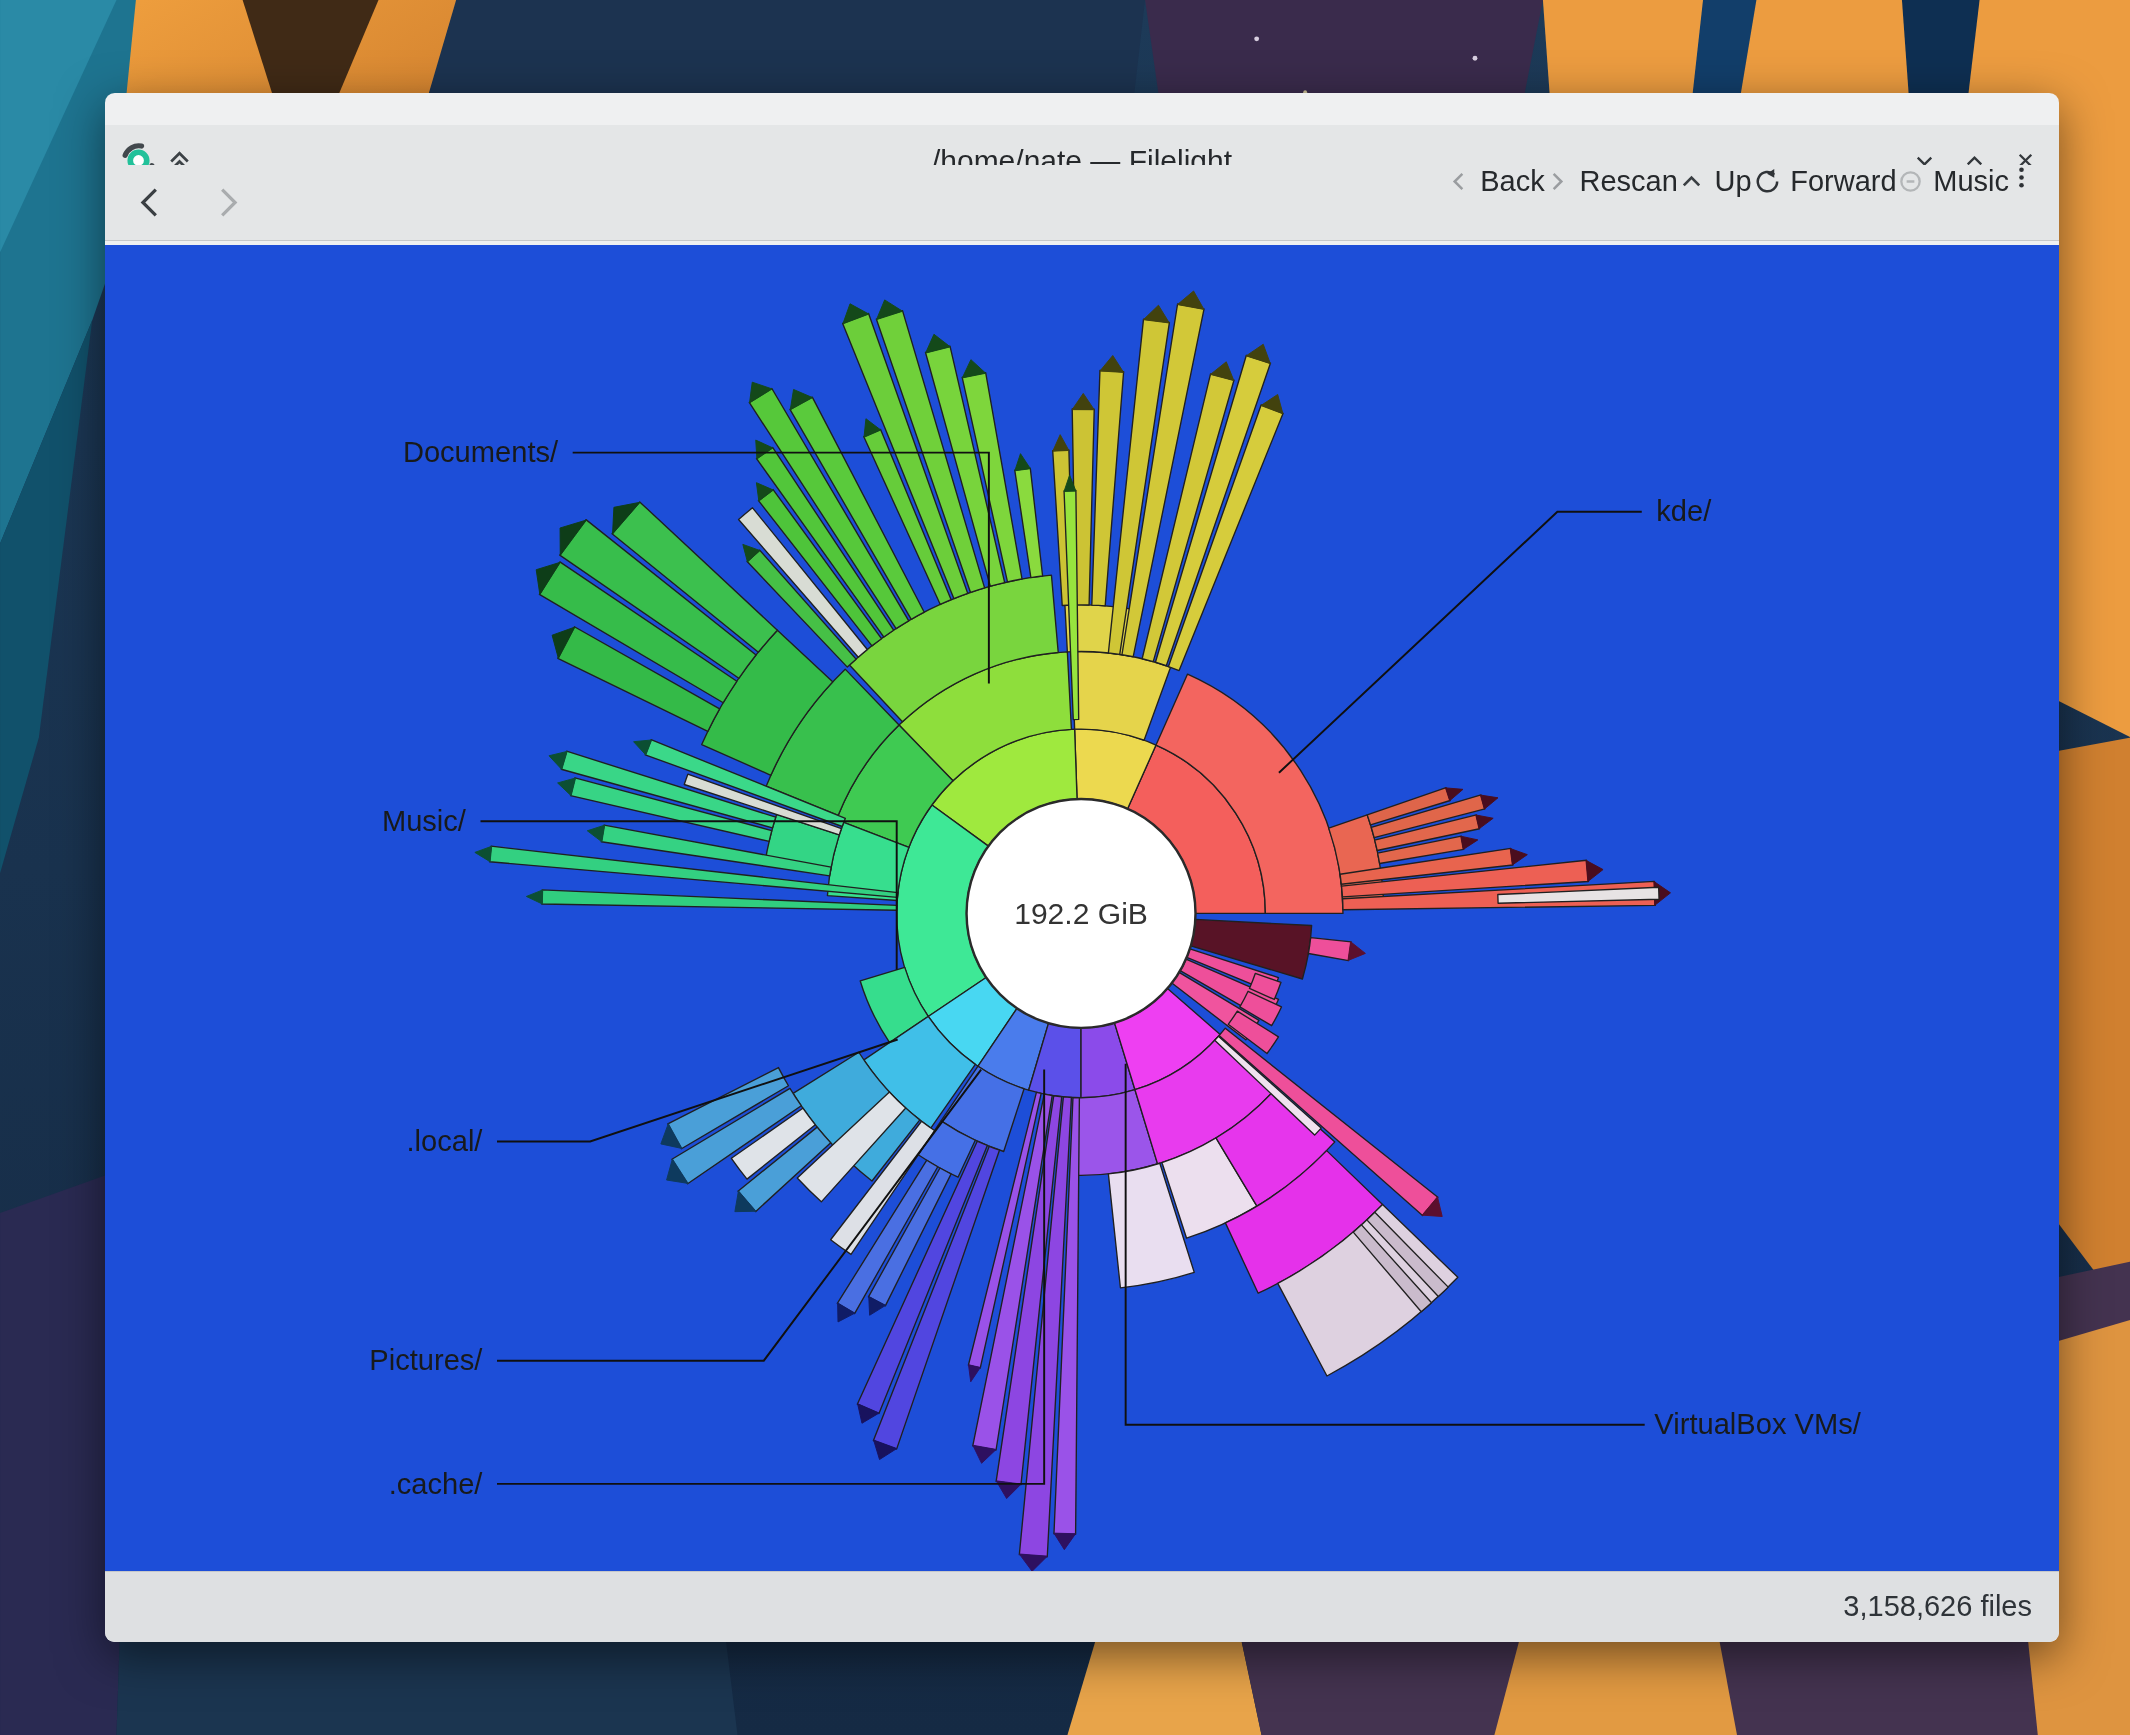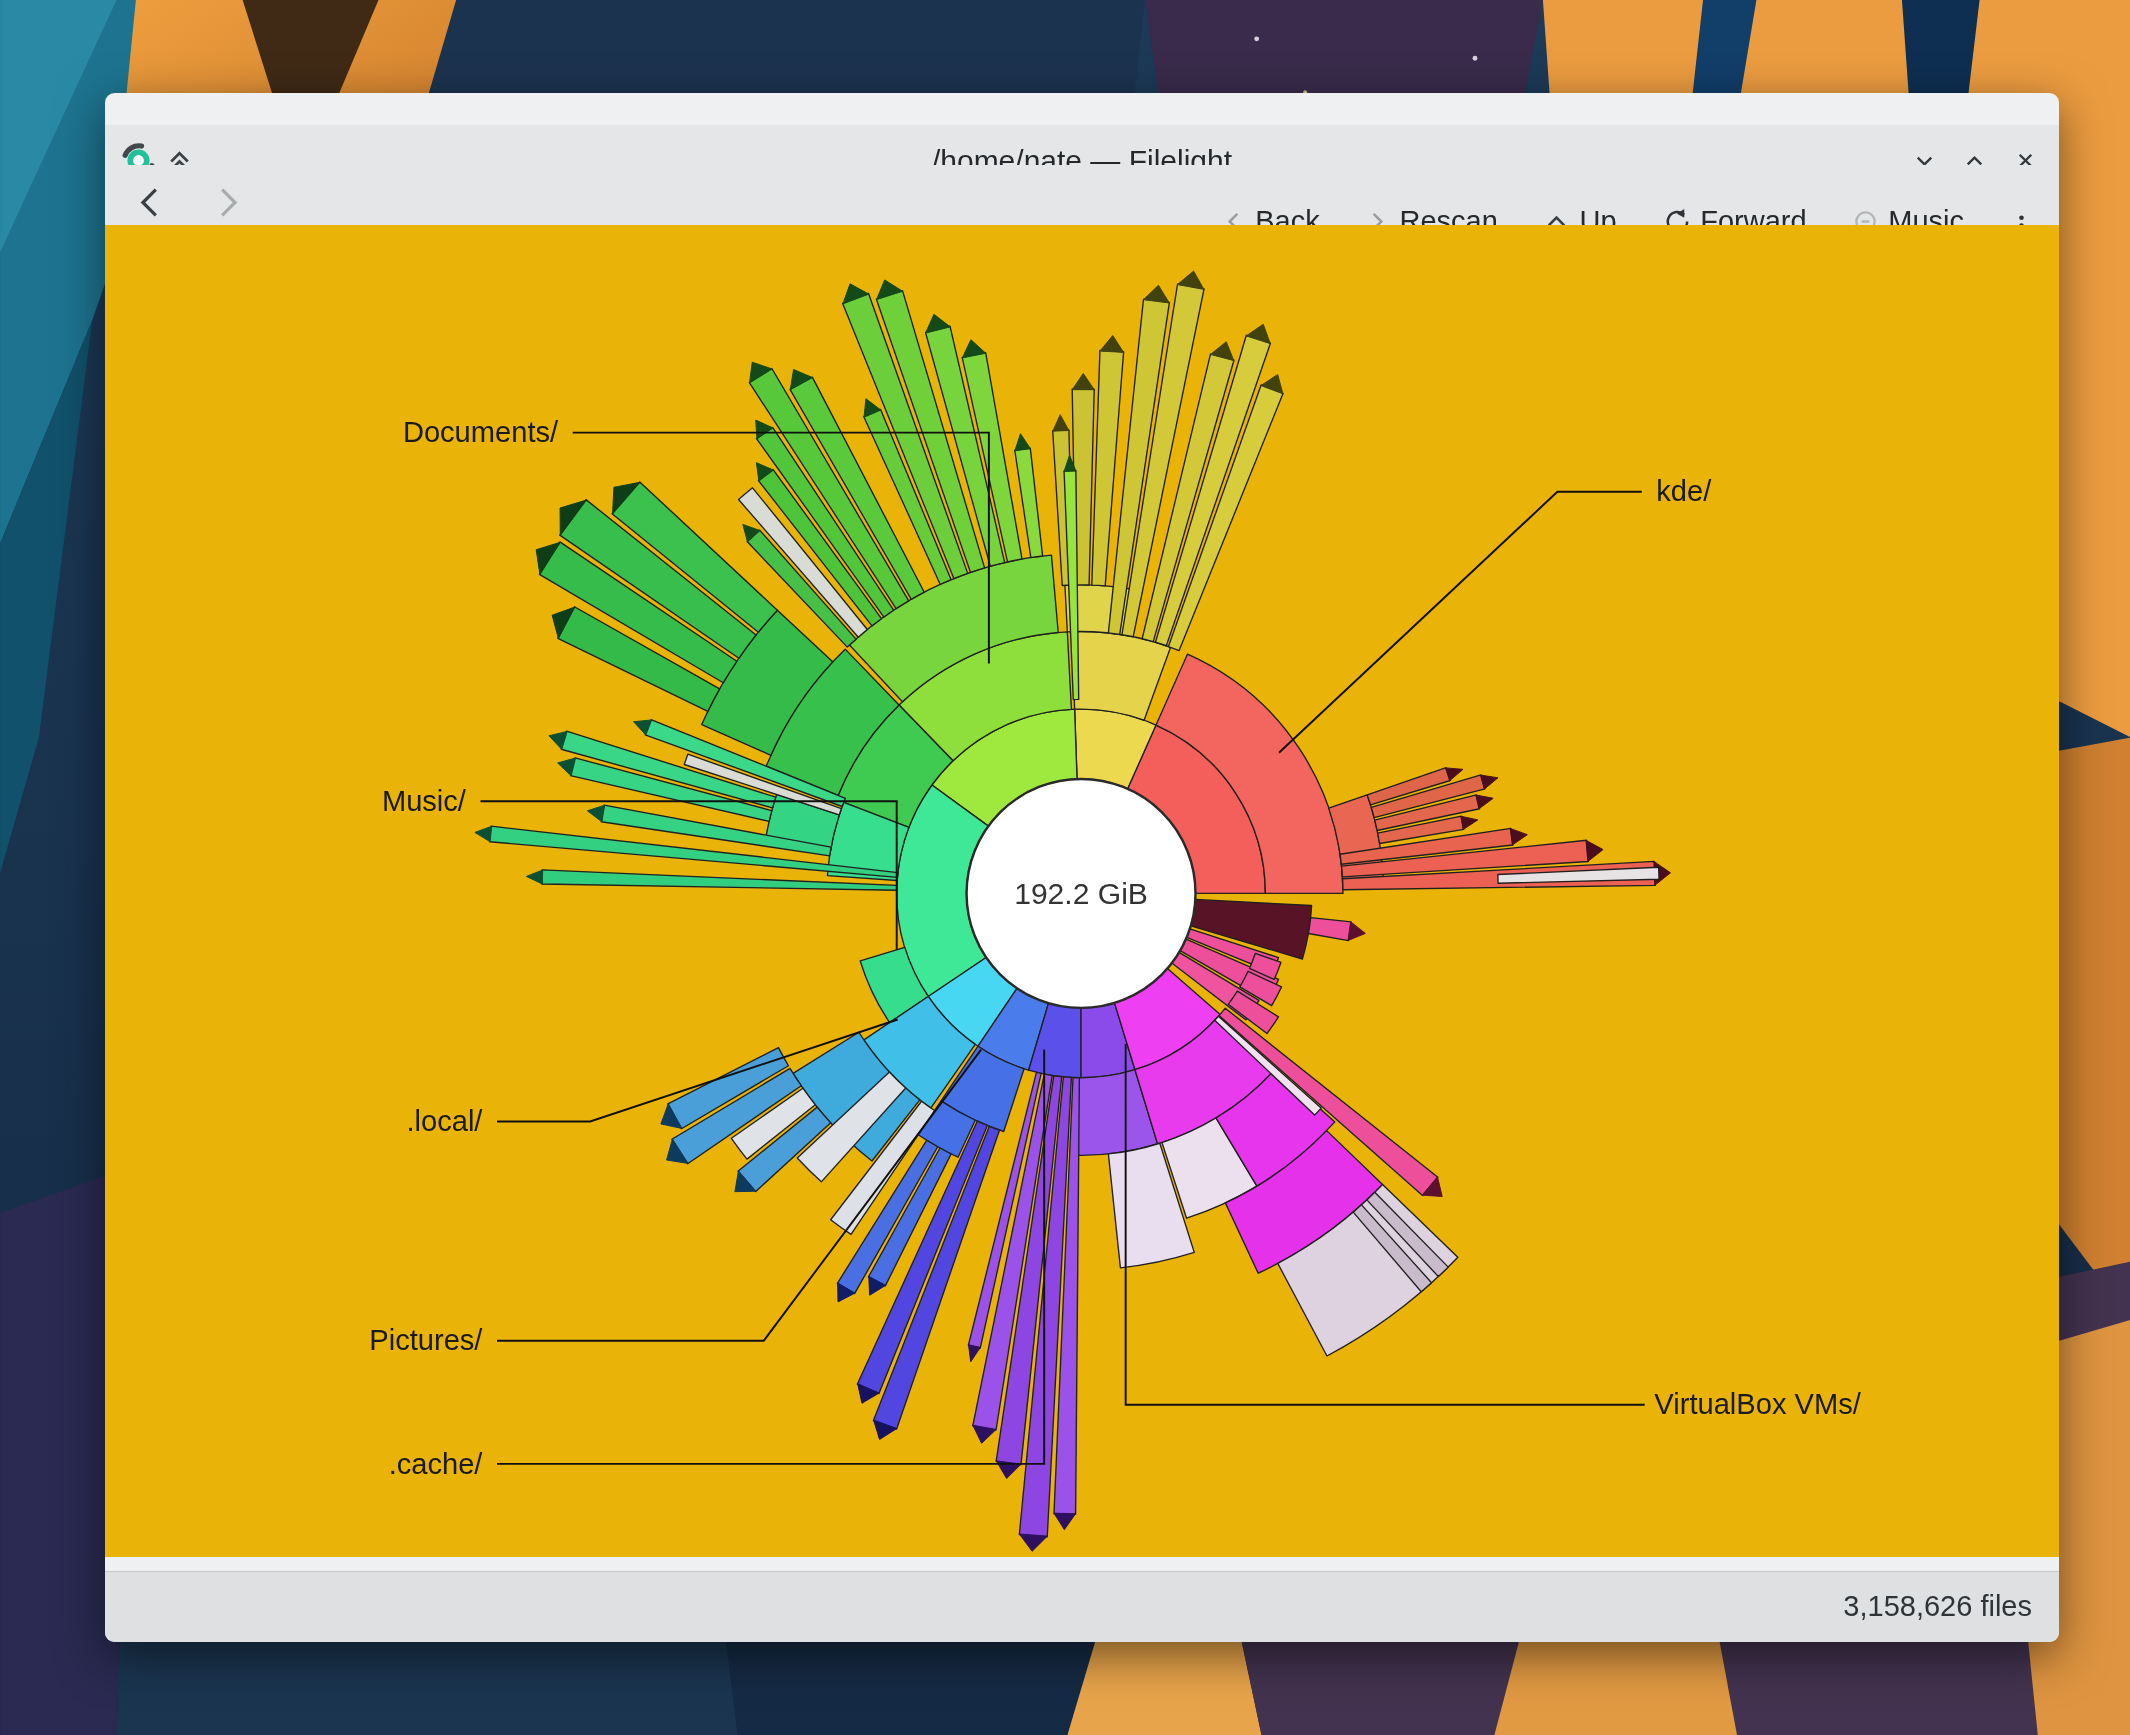--- a/index.html
+++ b/index.html
@@ -11,23 +11,23 @@
   .titlebar{position:absolute;left:0;top:0;width:100%;height:72px;background:#e4e6e7;margin-top:32px;}
   .titlebar .appicon{position:absolute;left:15.5px;top:18.4px;width:35px;height:35px;}
   .titlebar .shadebtn{position:absolute;left:60px;top:22px;width:29px;height:29px;cursor:pointer;}
   .title-text{position:absolute;left:0;top:0;width:100%;height:72px;line-height:72px;
     text-align:center;font-size:30px;color:#26292c;}
   .winbtns{position:absolute;right:17.5px;top:19.4px;display:flex;gap:17.5px;}
   .winbtn{width:33px;height:33px;display:flex;align-items:center;justify-content:center;cursor:pointer;}
   .toolbar{position:absolute;left:0;top:72px;width:100%;height:75px;background:#e4e6e7;
     border-bottom:1.9px solid #c6c8ca;}
   .navbtn{position:absolute;top:13.6px;width:47px;height:47px;display:flex;align-items:center;justify-content:center;cursor:pointer;}
-  .tb-right{position:absolute;right:25px;top:0;height:73px;display:flex;align-items:flex-end;gap:45px;}
+  .tb-right{position:absolute;right:25px;top:0;height:73px;display:flex;align-items:flex-start;}
   .tb-item{display:flex;align-items:center;gap:9.7px;font-size:29px;color:#26292c;cursor:pointer;white-space:nowrap;}
-  .content{position:absolute;left:0;top:132px;width:1954px;height:1332px;background:#eab308;}
+  .content{position:absolute;left:0;top:152px;width:1954px;height:1332px;background:#1d4ed8;}
   .statusbar{position:absolute;left:0;bottom:0;width:100%;height:70px;background:#dee0e2;
     border-top:1.9px solid #c6c8ca;}
   .status-text{position:absolute;right:27px;top:0;height:68px;line-height:68px;font-size:29px;color:#2e3338;}
   svg{display:block;}
 </style>
 </head>
 <body>
 
 <div class="desktop">
   <svg width="2131" height="1735" viewBox="0 0 2196 1788">

